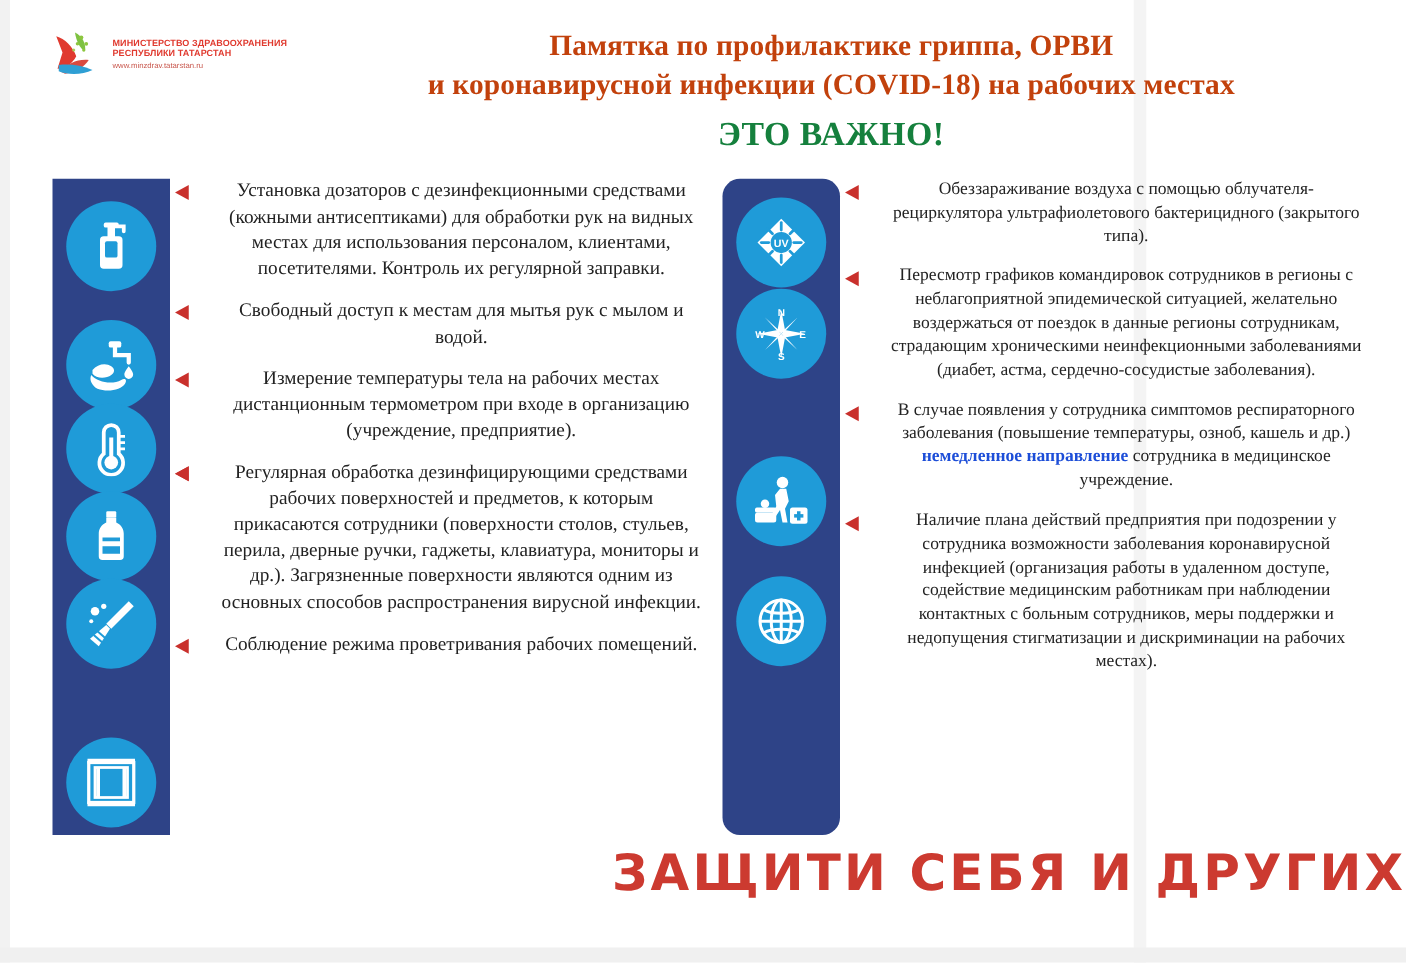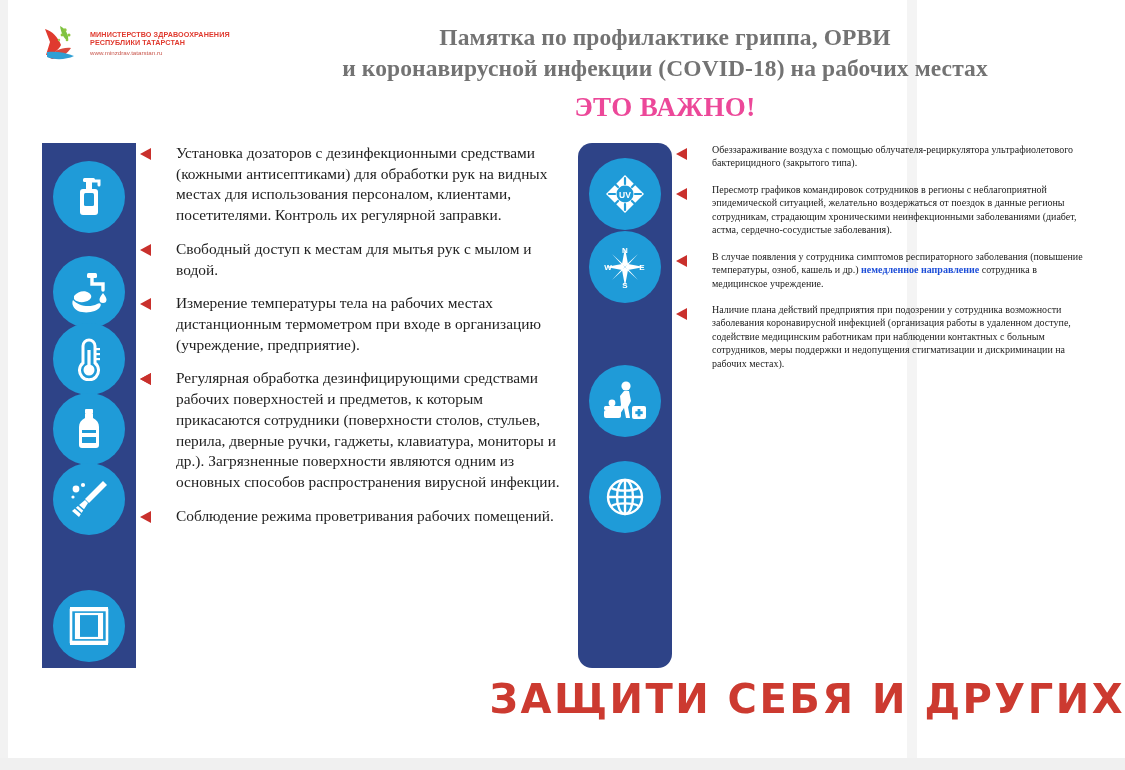--- a/index.html
+++ b/index.html
@@ -75,29 +75,29 @@
   }
 
   .title-block {
     position: absolute;
     left: 230px;
     top: 22px;
     width: 870px;
     text-align: center;
   }
   .title-line {
-    color: #737373;
+    color: #c2410c;
     font-size: 23.5px;
     font-weight: bold;
     line-height: 1.30;
     letter-spacing: .1px;
   }
   .title-emph {
     margin-top: 9px;
-    color: #ec4899;
+    color: #15803d;
     font-size: 27px;
     font-weight: bold;
     letter-spacing: .4px;
   }
 
   
   .col {
     position: absolute;
     top: 143px;
   }
@@ -135,23 +135,23 @@
   }
   .col-right .items { width: 418px; }
 
   .item {
     position: relative;
     padding-left: 40px;
     margin-bottom: 13px;
     font-size: 15.4px;
     line-height: 1.345;
     color: #222222;
-    text-align: left;
-  }
-  .col-right .item { font-size: 10px; }
+    text-align: center;
+  }
+  .col-right .item { font-size: 14px; }
   .item .marker {
     position: absolute;
     left: 4px;
     top: 5px;
     width: 0; height: 0;
     border-top: 6.5px solid transparent;
     border-bottom: 6.5px solid transparent;
     border-right: 11px solid #c9302c;
   }
   .hl-red { color: #1d4ed8; font-weight: bold; }

